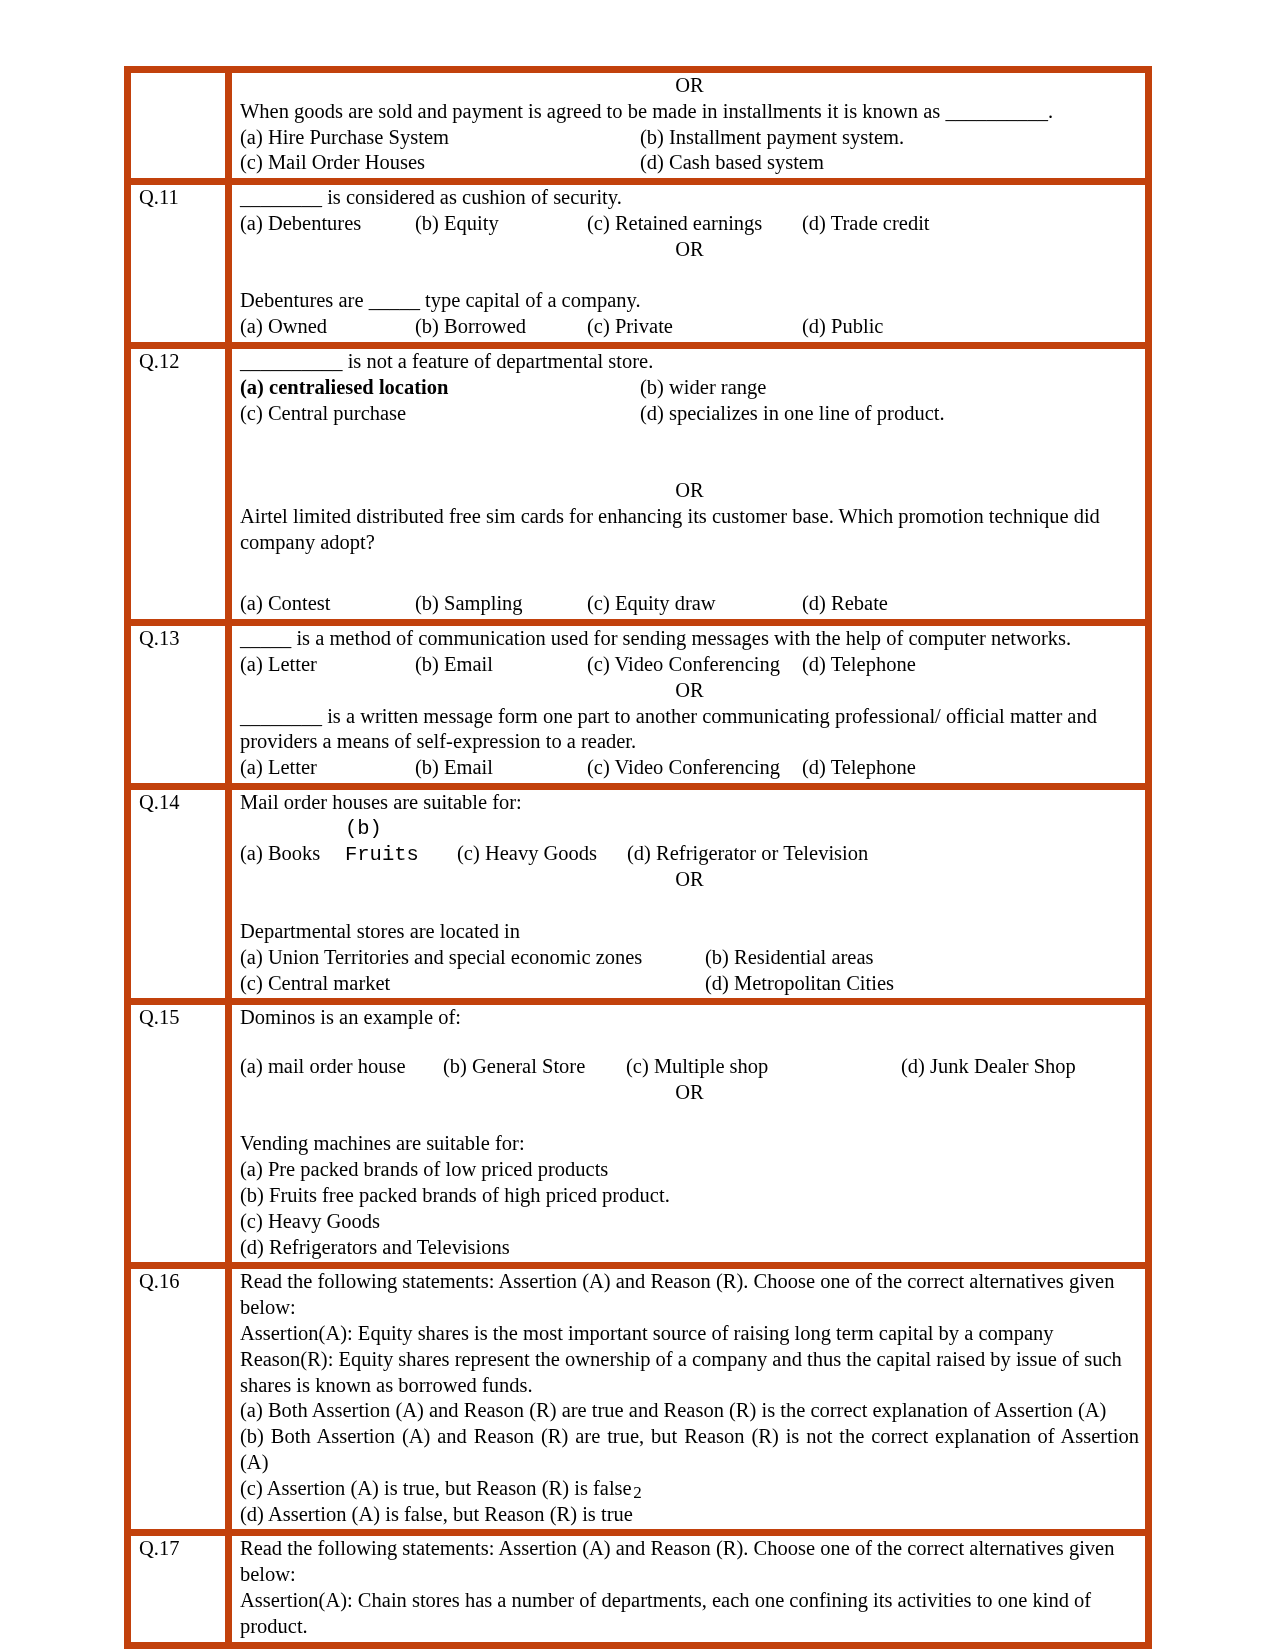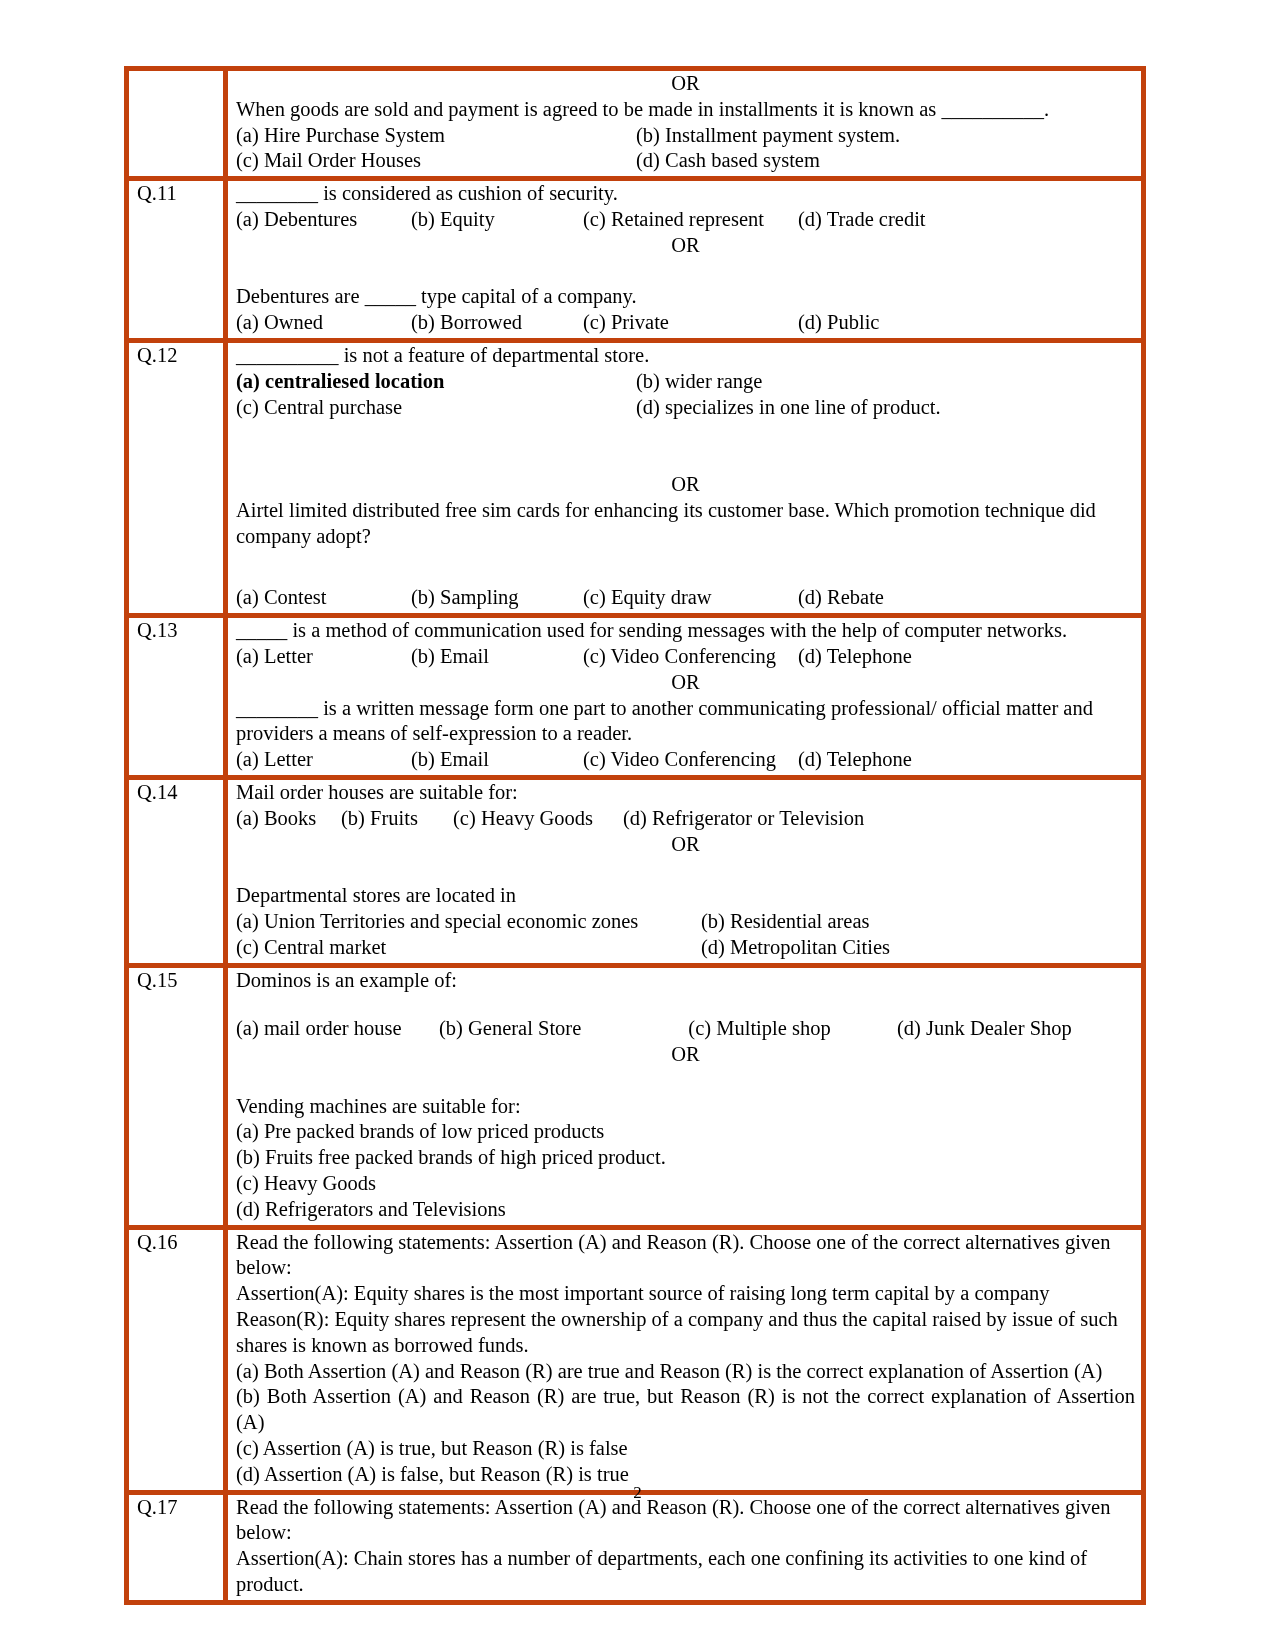--- a/index.html
+++ b/index.html
@@ -24,21 +24,21 @@
   }
   .qtable {
     position: absolute;
     left: 124px;
     top: 66px;
     width: 973px;
     border-collapse: collapse;
     table-layout: fixed;
   }
   .qtable td {
-    border: 5px solid #c2410c;
+    border: 7px solid #c2410c;
     vertical-align: top;
     padding: 0px 4px 2px 4px;
     font-size: 20.5px;
     line-height: 25.8px;
   }
   td.qnum {
     width: 66px;
     text-align: left;
     padding-left: 8px;
     padding-right: 20px;
@@ -76,21 +76,21 @@
             <span class="ind-or">OR</span>
             <span class="line">When goods are sold and payment is agreed to be made in installments it is known as __________.</span>
             <span class="line wrap"><span style="display: inline-block; width: 400px;">(a) Hire Purchase System</span><span>(b) Installment payment system.</span></span>
             <span class="line wrap"><span style="display: inline-block; width: 400px;">(c) Mail Order Houses</span><span>(d) Cash based system</span></span>
           </td>
         </tr>
         <tr>
           <td class="qnum">Q.11</td>
           <td class="qbody">
             <span class="line">________ is considered as cushion of security.</span>
-            <span class="line wrap"><span style="display: inline-block; width: 175px;">(a) Debentures</span><span style="display: inline-block; width: 172px;">(b) Equity</span><span style="display: inline-block; width: 215px;">(c) Retained represent</span><span>(d) Trade credit</span></span>
+            <span class="line wrap"><span style="display: inline-block; width: 175px;">(a) Debentures</span><span style="display: inline-block; width: 172px;">(b) Equity</span><span style="display: inline-block; width: 215px;">(c) Retained earnings</span><span>(d) Trade credit</span></span>
             <span class="ind-or">OR</span>
             <span class="blank"></span>
             <span class="line">Debentures are _____ type capital of a company.</span>
             <span class="line wrap"><span style="display: inline-block; width: 175px;">(a) Owned</span><span style="display: inline-block; width: 172px;">(b) Borrowed</span><span style="display: inline-block; width: 215px;">(c) Private</span><span>(d) Public</span></span>
           </td>
         </tr>
         <tr>
           <td class="qnum">Q.12</td>
           <td class="qbody">
             <span class="line">__________ is not a feature of departmental store.</span>
@@ -110,33 +110,33 @@
             <span class="line wrap"><span style="display: inline-block; width: 175px;">(a) Letter</span><span style="display: inline-block; width: 172px;">(b) Email</span><span style="display: inline-block; width: 215px;">(c) Video Conferencing</span><span>(d) Telephone</span></span>
             <span class="ind-or">OR</span>
             <span class="line wrap">________ is a written message form one part to another communicating professional/ official matter and providers a means of self-expression to a reader.</span>
             <span class="line wrap"><span style="display: inline-block; width: 175px;">(a) Letter</span><span style="display: inline-block; width: 172px;">(b) Email</span><span style="display: inline-block; width: 215px;">(c) Video Conferencing</span><span>(d) Telephone</span></span>
           </td>
         </tr>
         <tr>
           <td class="qnum">Q.14</td>
           <td class="qbody">
             <span class="line">Mail order houses are suitable for:</span>
-            <span class="line wrap"><span style="display: inline-block; width: 105px;">(a) Books</span><span style="display: inline-block; width: 112px;">(b) Fruits</span><span style="display: inline-block; width: 170px;">(c) Heavy Goods</span><span>(d) Refrigerator or Television</span></span>
+            <span class="line wrap"><span style="display: inline-block; width: 105px;">(a) Books</span><span style="display: inline-block; width: 112px; font-family: Liberation Mono, monospace;">(b) Fruits</span><span style="display: inline-block; width: 170px;">(c) Heavy Goods</span><span>(d) Refrigerator or Television</span></span>
             <span class="ind-or">OR</span>
             <span class="blank"></span>
             <span class="line">Departmental stores are located in</span>
             <span class="line wrap"><span style="display: inline-block; width: 465px;">(a) Union Territories and special economic zones</span><span>(b) Residential areas</span></span>
             <span class="line wrap"><span style="display: inline-block; width: 465px;">(c) Central market</span><span>(d) Metropolitan Cities</span></span>
           </td>
         </tr>
         <tr>
           <td class="qnum">Q.15</td>
           <td class="qbody">
             <span class="line">Dominos is an example of:</span>
-            <span class="line wrap"><span style="display: inline-block; width: 203px;">(a) mail order house</span><span style="display: inline-block; width: 183px; margin-top: 23px;">(b) General Store</span><span style="display: inline-block; width: 275px; text-align: center;">(c) Multiple shop</span><span>(d) Junk Dealer Shop</span></span>
+            <span class="line wrap"><span style="display: inline-block; width: 203px;">(a) mail order house</span><span style="display: inline-block; width: 183px; margin-top: 23px;">(b) General Store</span><span style="display: inline-block; width: 275px;">(c) Multiple shop</span><span>(d) Junk Dealer Shop</span></span>
             <span class="ind-or">OR</span>
             <span class="blank"></span>
             <span class="line">Vending machines are suitable for:</span>
             <span class="line">(a) Pre packed brands of low priced products</span>
             <span class="line">(b) Fruits free packed brands of high priced product.</span>
             <span class="line">(c) Heavy Goods</span>
             <span class="line">(d) Refrigerators and Televisions</span>
           </td>
         </tr>
         <tr>

